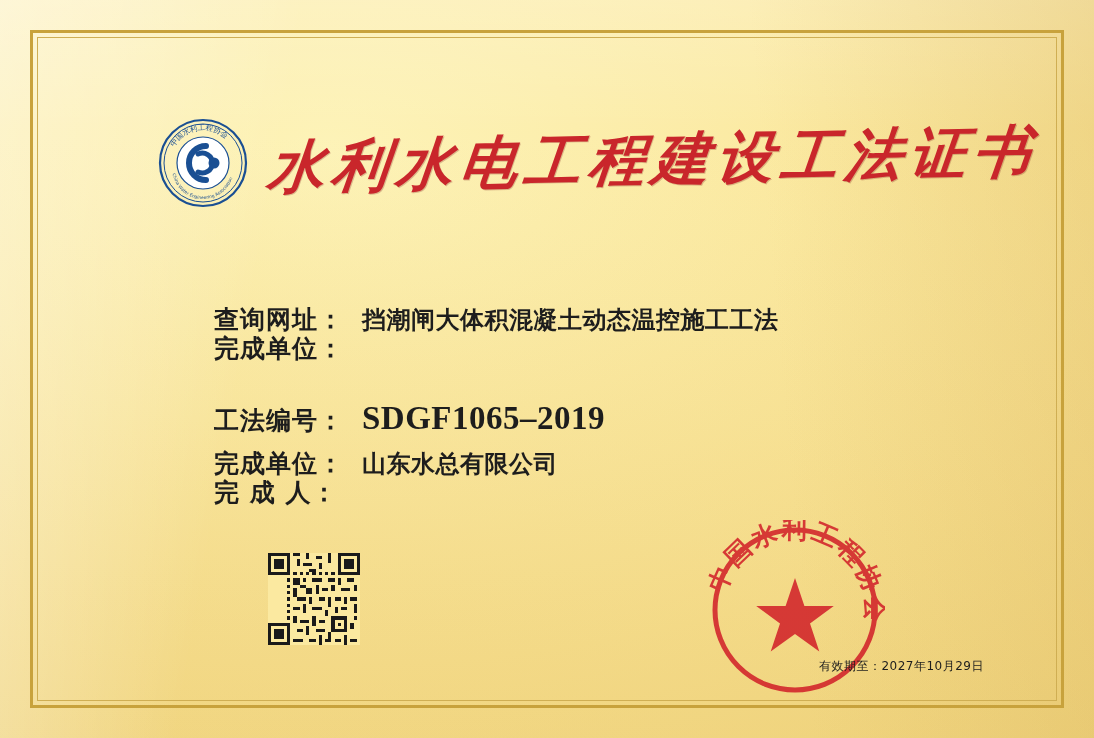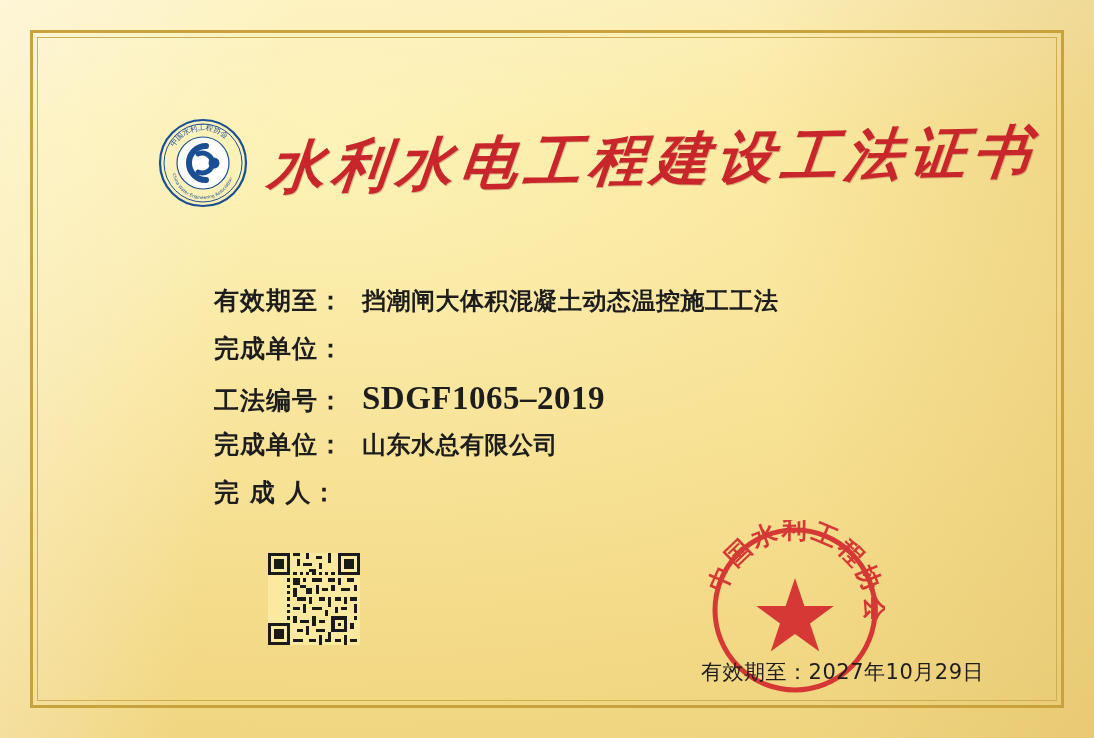--- a/index.html
+++ b/index.html
@@ -106,20 +106,21 @@
   .field-label.spaced {
     letter-spacing: 1px;
   }
   .field-value {
     color: #1d1d1d;
     font-family: "DejaVu Sans", sans-serif;
     font-size: 24px;
     font-weight: bold;
     letter-spacing: 0.5px;
     white-space: nowrap;
+    margin-top: 20px;
   }
   .field-value.latin {
     font-family: Liberation Serif, serif;
     font-size: 33px;
     letter-spacing: 0.5px;
   }
 
   
   #qr-code {
     position: absolute;
@@ -158,21 +159,21 @@
 
   
   #validity {
     position: absolute;
     left: 664px;
     top: 658px;
     width: 320px;
     text-align: right;
     color: #1d1d1d;
     font-family: "DejaVu Sans", sans-serif;
-    font-size: 21px;
+    font-size: 12px;
     letter-spacing: 0.5px;
     white-space: nowrap;
   }
 
   
   #footer-url {
     position: absolute;
     left: 113px;
     top: 672px;
     color: #1d1d1d;
@@ -215,21 +216,21 @@
         <textPath href="#arcBot" startOffset="6%">China Water Engineering Association</textPath>
       </text>
     </svg>
   </div>
 
   <div id="cert-title">水利水电工程建设工法证书</div>
 
   <div id="fields">
 
     <div class="field-row">
-      <div class="field-label">有效期至：</div>
+      <div class="field-label">查询网址：</div>
       <div class="field-value">挡潮闸大体积混凝土动态温控施工工法</div>
     </div>
 
     <div class="field-row">
       <div class="field-label">完成单位：</div>
     </div>
 
     <div class="field-row">
       <div class="field-label">工法编号：</div>
       <div class="field-value latin">SDGF1065–2019</div>

